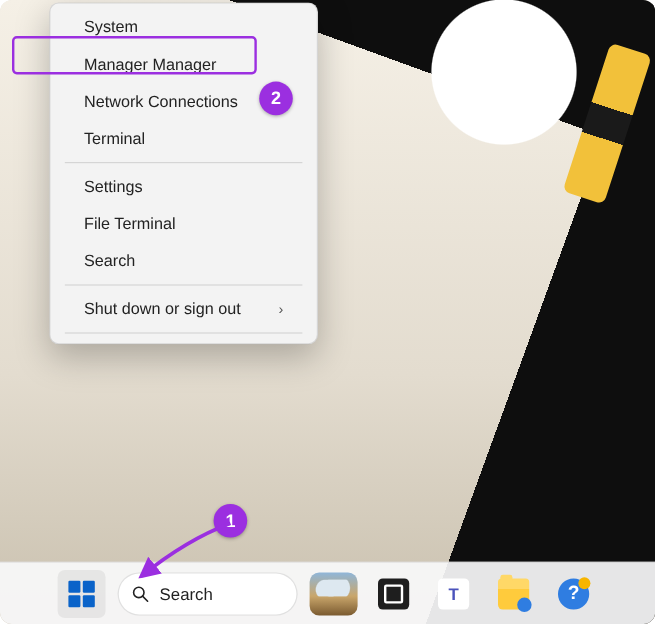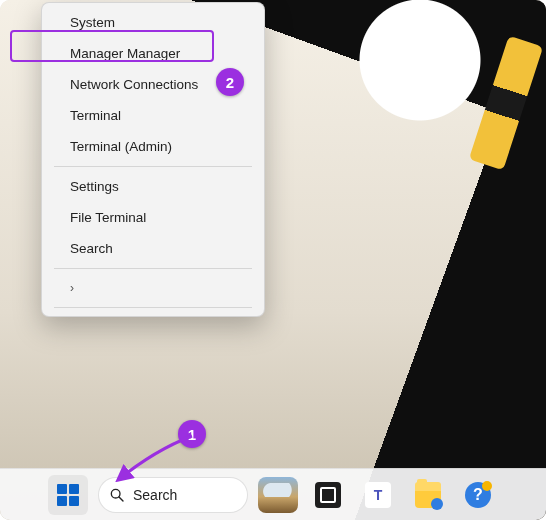--- a/index.html
+++ b/index.html
@@ -126,35 +126,33 @@
       </div>
       <div class="menu-item">
         <span>Manager Manager</span>
       </div>
       <div class="menu-item">
         <span>Network Connections</span>
       </div>
       <div class="menu-item">
         <span>Terminal</span>
       </div>
-      <div class="menu-item">
-        <span>Terminal (Admin)</span>
-      </div>
       <div class="menu-sep"></div>
       <div class="menu-item">
         <span>Settings</span>
       </div>
       <div class="menu-item">
         <span>File Terminal</span>
       </div>
       <div class="menu-item">
         <span>Search</span>
       </div>
       <div class="menu-sep"></div>
       <div class="menu-item">
+        <span>Shut down or sign out</span>
         <span class="chev">›</span>
       </div>
       <div class="menu-sep"></div>
     </div>
 
   <div class="taskbar">
     <div class="tb-btn start-active">
       <div class="start-glyph">
         <span></span>
           <span></span>

